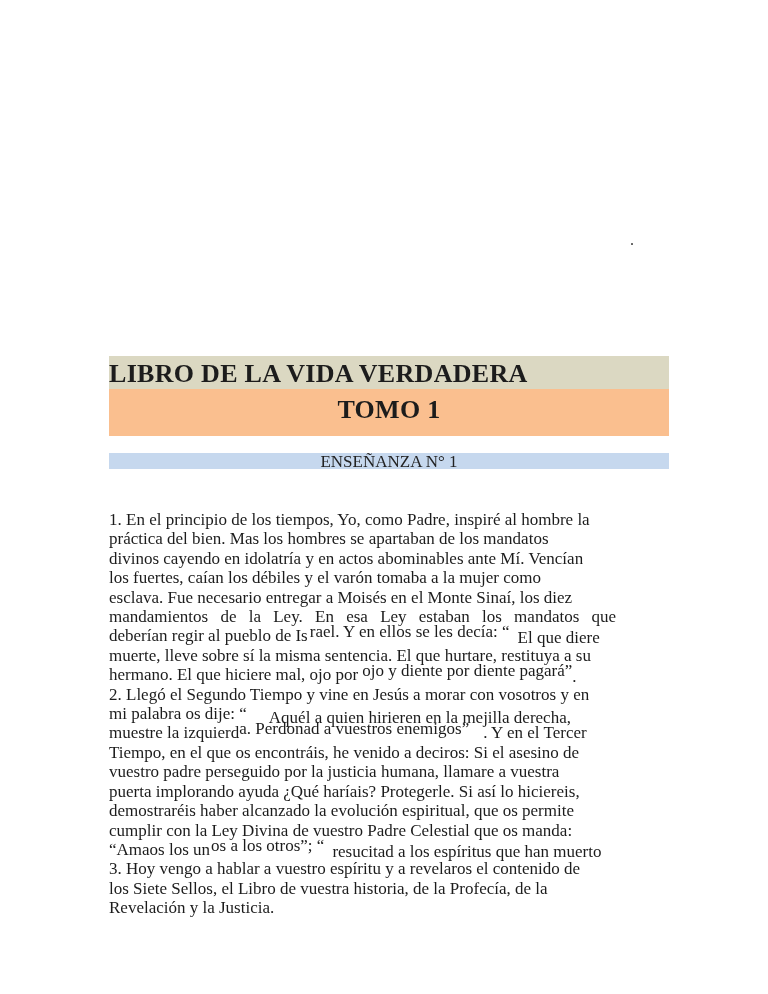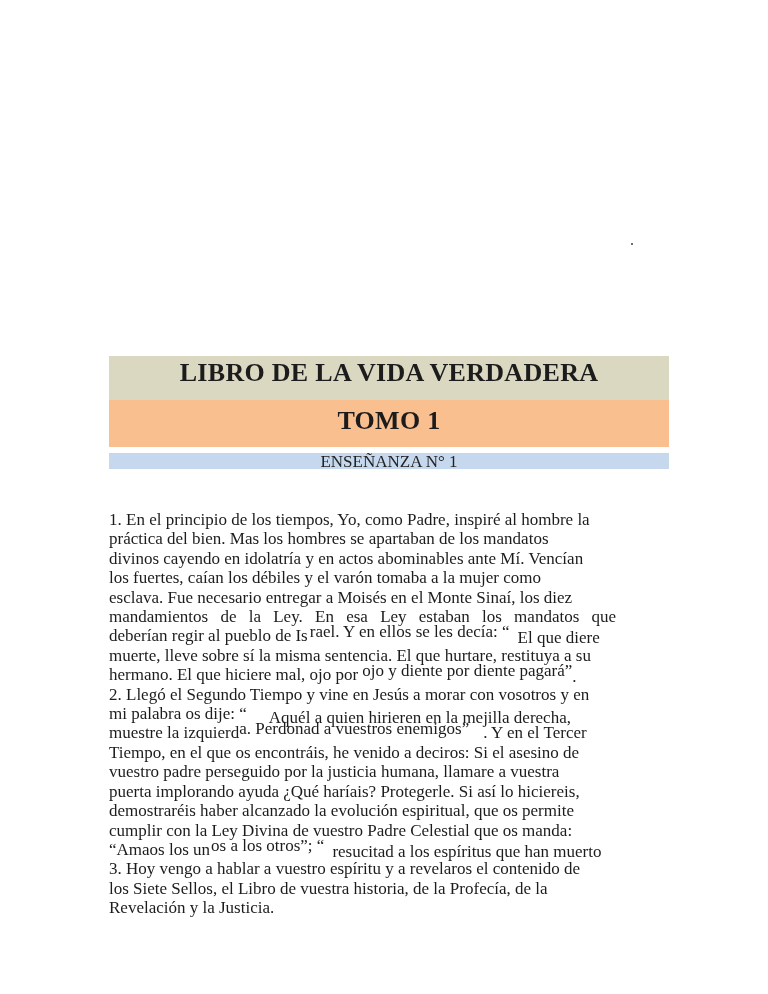--- a/index.html
+++ b/index.html
@@ -22,26 +22,25 @@
     color: #3c3c3c;
   }
 
   .header-block {
     position: absolute;
     left: 109px;
     top: 356px;
     width: 560px;
   }
   .band-title {
-    height: 44px;
+    height: 33px;
     background: var(--title-band, #DBD8C2);
     display: flex;
-    justify-content: center;
     align-items: flex-end;
-    padding-bottom: 14px;
+    padding-bottom: 2px;
     box-sizing: border-box;
   }
   .band-title span, .band-volume span {
     font-size: 26px;
     font-weight: 700;
     letter-spacing: 0.3px;
     color: #1c1c1c;
     line-height: 1;
     white-space: nowrap;
   }

